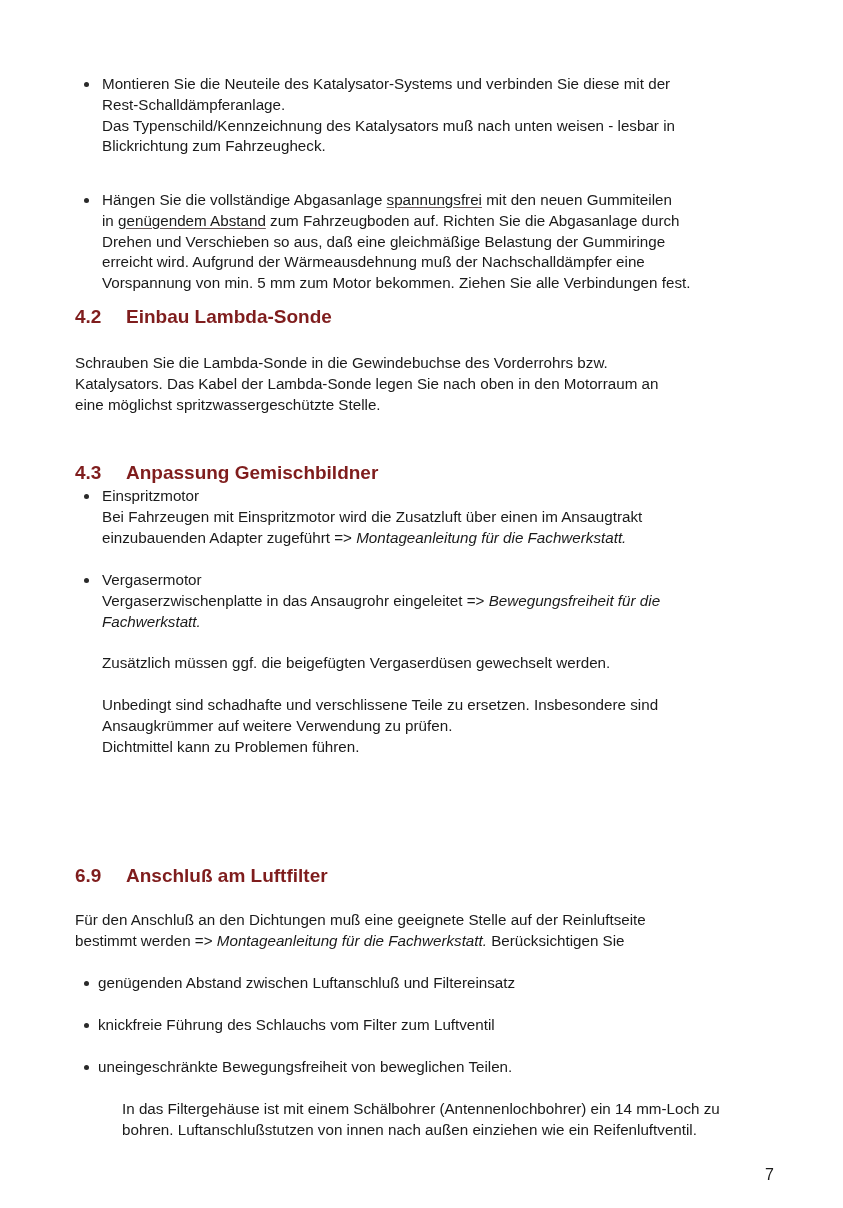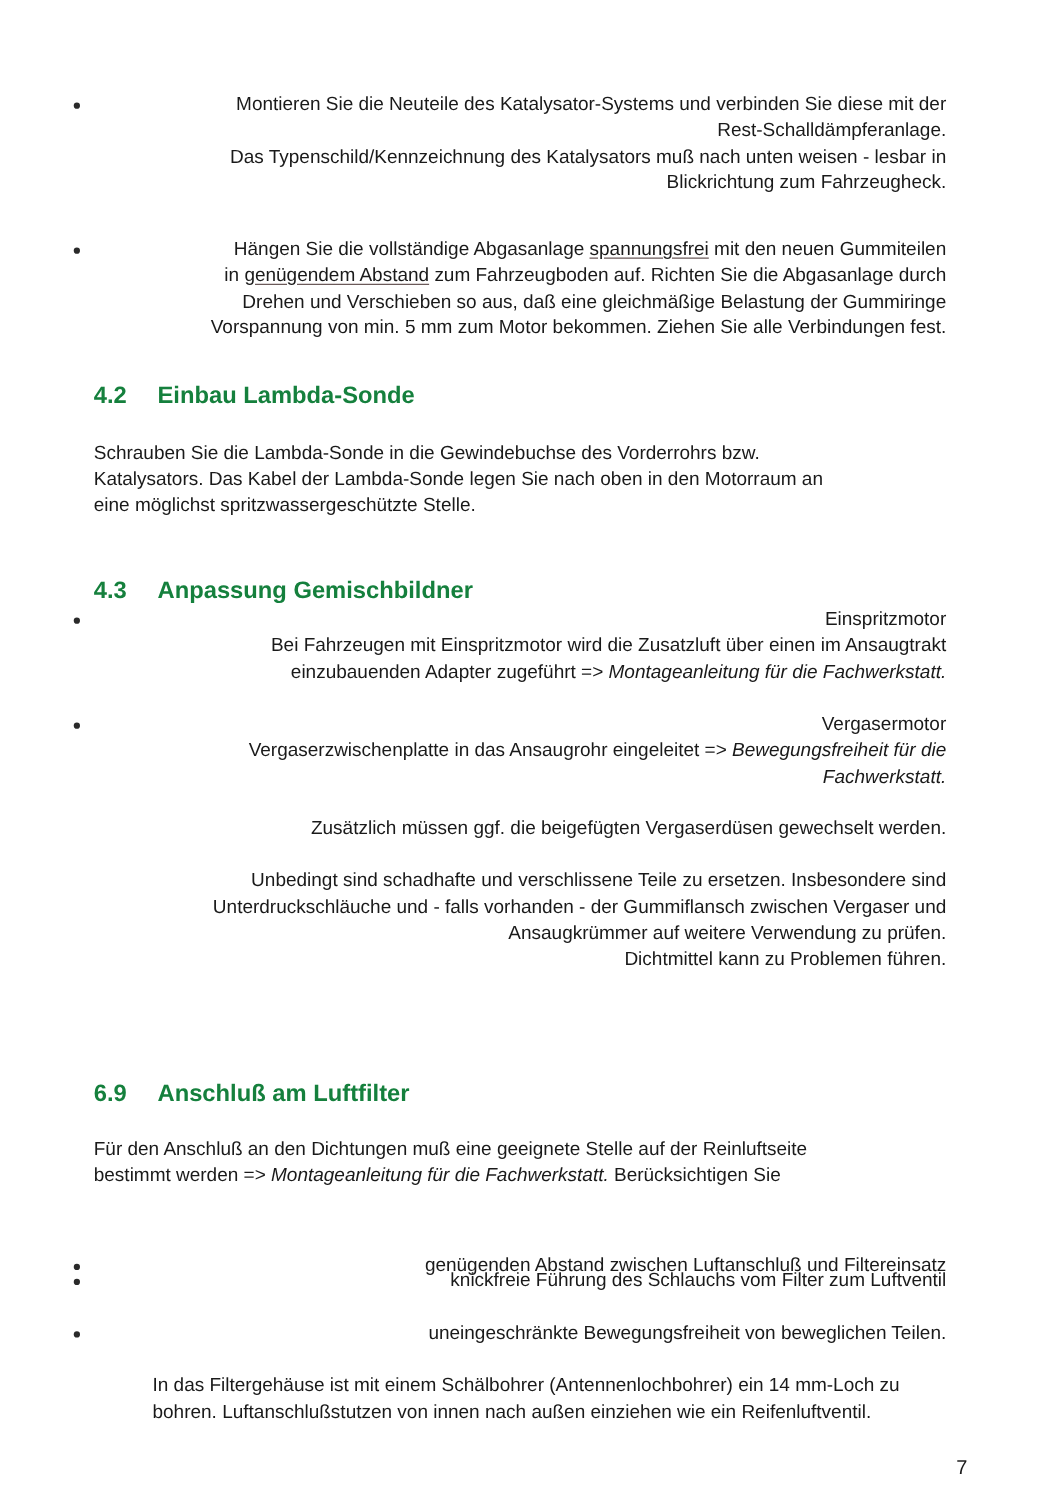--- a/index.html
+++ b/index.html
@@ -3,32 +3,32 @@
 <meta charset="utf-8">
 <style>
   html, body { margin: 0; padding: 0; background: #ffffff; }
   body {
     width: 843px; height: 1208px; position: relative; overflow: hidden;
     font-family: "Liberation Sans", sans-serif; color: #1a1a1a;
     font-size: 15.2px; line-height: 20.8px;
   }
   .page { position: absolute; left: 0; top: 0; width: 843px; height: 1208px; }
   .block { position: absolute; left: 75px; width: 700px; }
-  .bullet { position: absolute; left: 57px; width: 700px; padding-left: 20px; box-sizing: border-box; text-align: right; }
+  .bullet { position: absolute; left: 82px; width: 700px; padding-left: 20px; box-sizing: border-box; }
   .bullet .dot {
     position: absolute; left: 2px; top: 8px; width: 5px; height: 5px;
     border-radius: 50%; background: #2a2a2a;
   }
   .bullet.tight { padding-left: 16px; }
   p { margin: 0; }
   .ital { font-style: italic; }
   .ul { text-decoration: underline; text-decoration-color: #6b5a5a; text-underline-offset: 2px; }
   h2 {
     position: absolute; left: 75px; margin: 0; font-size: 19px; font-weight: bold;
-    line-height: 24px; color: #15803d;
+    line-height: 24px; color: #7f1d1d;
   }
   h2 .num { display: inline-block; width: 51px; }
   .pagenum { position: absolute; left: 765px; top: 1165px; font-size: 16px; }
 </style>
 </head>
 <body>
 
 <div class="page">
 
   <div class="bullet" style="top:74px;">
@@ -37,20 +37,21 @@
     <p>Rest-Schalldämpferanlage.</p>
     <p>Das Typenschild/Kennzeichnung des Katalysators muß nach unten weisen - lesbar in</p>
     <p>Blickrichtung zum Fahrzeugheck.</p>
   </div>
 
   <div class="bullet" style="top:178px;margin-top:12px;">
     <span class="dot"></span>
     <p><span>Hängen Sie die vollständige Abgasanlage </span><span class="ul">spannungsfrei</span><span> mit den neuen Gummiteilen</span></p>
     <p><span>in </span><span class="ul">genügendem Abstand</span><span> zum Fahrzeugboden auf. Richten Sie die Abgasanlage durch</span></p>
     <p>Drehen und Verschieben so aus, daß eine gleichmäßige Belastung der Gummiringe</p>
+    <p>erreicht wird. Aufgrund der Wärmeausdehnung muß der Nachschalldämpfer eine</p>
     <p>Vorspannung von min. 5 mm zum Motor bekommen. Ziehen Sie alle Verbindungen fest.</p>
   </div>
 
   <h2 style="top:305px;"><span class="num">4.2</span><span>Einbau Lambda-Sonde</span></h2>
   <div class="block" style="top:353px;">
     <p>Schrauben Sie die Lambda-Sonde in die Gewindebuchse des Vorderrohrs bzw.</p>
     <p>Katalysators. Das Kabel der Lambda-Sonde legen Sie nach oben in den Motorraum an</p>
     <p>eine möglichst spritzwassergeschützte Stelle.</p>
   </div>
 
@@ -63,32 +64,31 @@
     <p><span>einzubauenden Adapter zugeführt =&gt; </span><span class="ital">Montageanleitung für die Fachwerkstatt.</span></p>
   </div>
 
   <div class="bullet" style="top:570px;">
     <span class="dot"></span>
     <p>Vergasermotor</p>
     <p><span>Vergaserzwischenplatte in das Ansaugrohr eingeleitet =&gt; </span><span class="ital">Bewegungsfreiheit für die</span></p>
     <p class="ital">Fachwerkstatt.</p>
     <p style="margin-top:21px;">Zusätzlich müssen ggf. die beigefügten Vergaserdüsen gewechselt werden.</p>
     <p style="margin-top:21px;">Unbedingt sind schadhafte und verschlissene Teile zu ersetzen. Insbesondere sind</p>
-    <p>Unterdruckschläuche und - falls vorhanden - der Gummiflansch zwischen Vergaser und</p>
     <p>Ansaugkrümmer auf weitere Verwendung zu prüfen.</p>
     <p>Dichtmittel kann zu Problemen führen.</p>
   </div>
 
   <h2 style="top:864px;"><span class="num">6.9</span><span>Anschluß am Luftfilter</span></h2>
   <div class="block" style="top:910px;">
     <p>Für den Anschluß an den Dichtungen muß eine geeignete Stelle auf der Reinluftseite</p>
     <p><span>bestimmt werden =&gt; </span><span class="ital">Montageanleitung für die Fachwerkstatt.</span><span> Berücksichtigen Sie</span></p>
   </div>
 
-  <div class="bullet tight" style="top:973px;margin-top:30px;">
+  <div class="bullet tight" style="top:973px;">
     <span class="dot"></span>
     <p>genügenden Abstand zwischen Luftanschluß und Filtereinsatz</p>
   </div>
   <div class="bullet tight" style="top:1015px;">
     <span class="dot"></span>
     <p>knickfreie Führung des Schlauchs vom Filter zum Luftventil</p>
   </div>
   <div class="bullet tight" style="top:1057px;">
     <span class="dot"></span>
     <p>uneingeschränkte Bewegungsfreiheit von beweglichen Teilen.</p>

